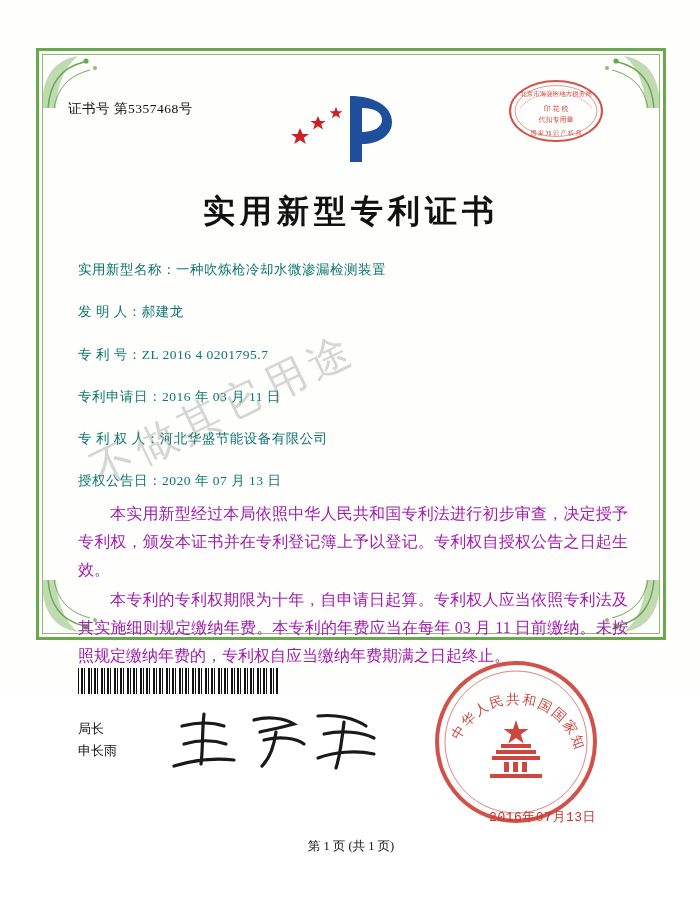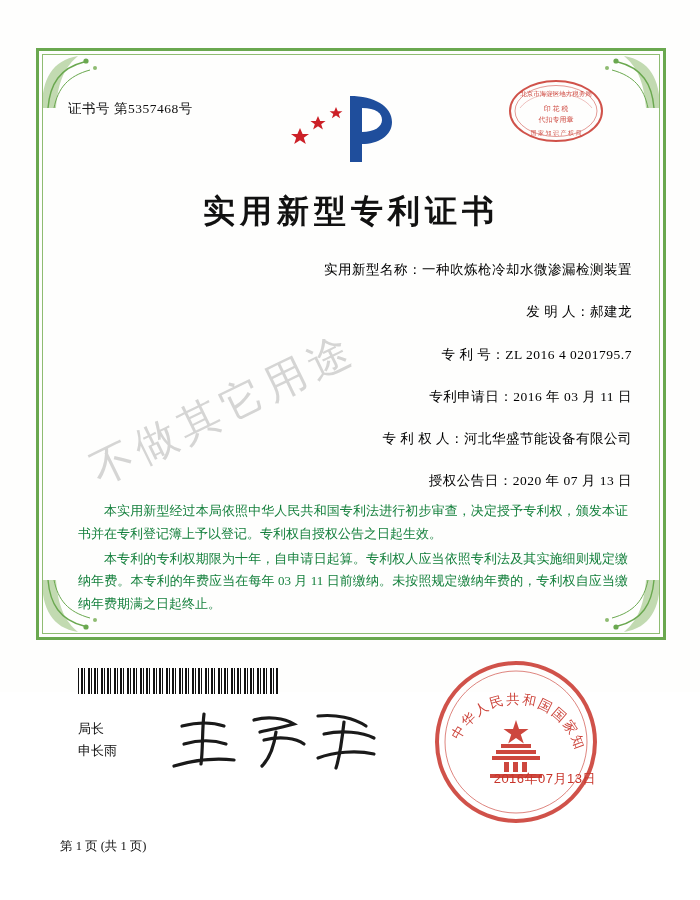--- a/index.html
+++ b/index.html
@@ -109,36 +109,35 @@
   .fields {
     position: absolute;
     left: 18px;
     top: 190px;
     right: 10px;
   }
   .field {
     font-size: 13.5px;
     line-height: 1.5;
     margin-bottom: 22px;
-    color: #000000;
+    color: #0f766e;
     white-space: nowrap;
-    text-align: right;
   }
   .field .lbl { letter-spacing: 0.5px; }
   .field .val { letter-spacing: 0.5px; }
 
   
   .paras {
     position: absolute;
     left: 18px;
     right: 14px;
     top: 430px;
-    font-size: 13px;
+    font-size: 16px;
     line-height: 1.75;
-    color: #15803d;
+    color: #a21caf;
     text-align: justify;
   }
   .para { text-indent: 2em; margin-bottom: 2px; }
 
   
   .barcode {
     position: absolute;
     left: 18px;
     top: 598px;
     width: 200px;
@@ -172,33 +171,33 @@
   .round-seal {
     position: absolute;
     right: 42px;
     top: 588px;
     width: 168px;
     height: 168px;
   }
   .seal-date {
     position: absolute;
     right: 46px;
-    top: 700px;
+    top: 738px;
     font-size: 13px;
     color: #c8342a;
     letter-spacing: 0.5px;
-    font-family: Liberation Sans, sans-serif;
+    font-family: Liberation Mono, monospace;
   }
 
   .page-no {
     position: absolute;
     left: 0;
     right: 0;
     top: 768px;
-    text-align: left;
+    text-align: center;
     font-size: 12.5px;
     color: #111;
   }
 
   
   .watermark {
     position: absolute;
     left: 110px;
     top: 330px;
     width: 480px;

